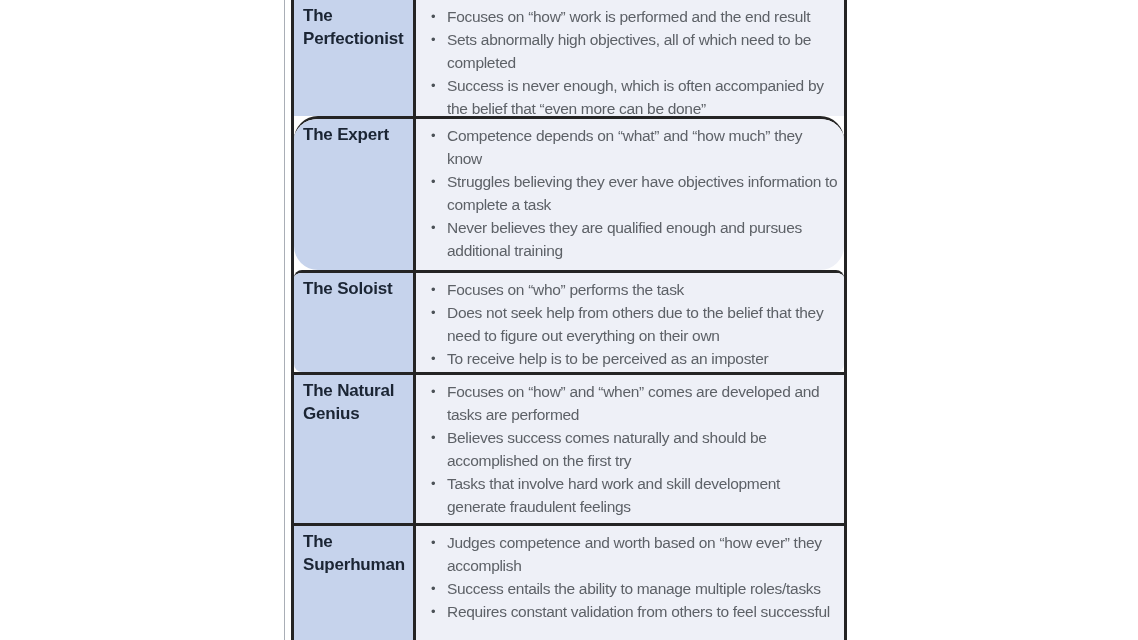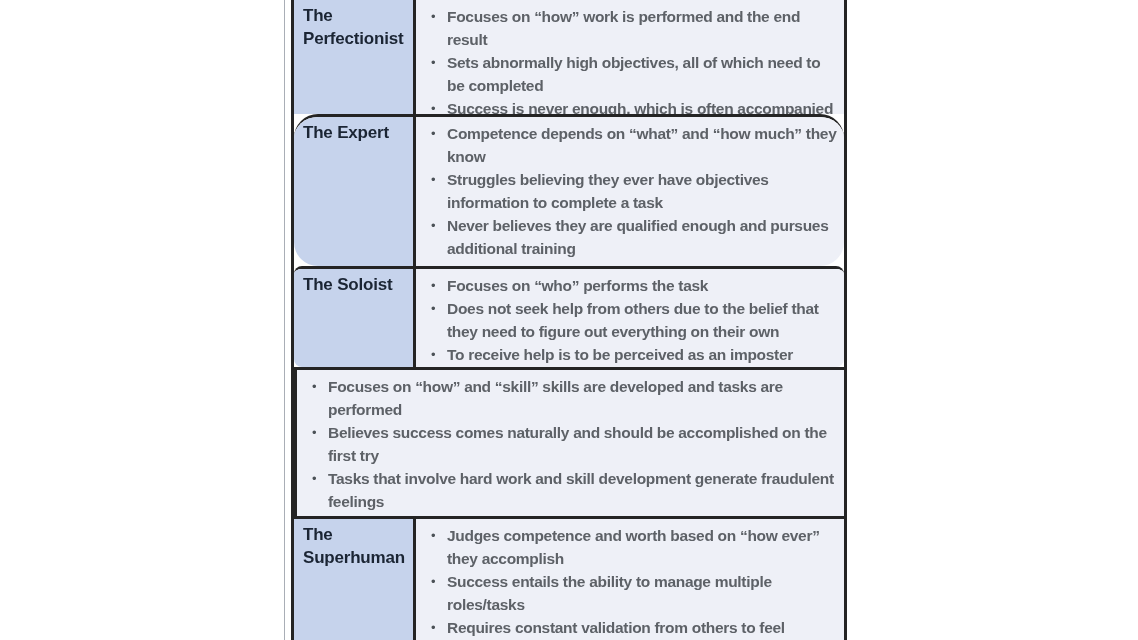--- a/index.html
+++ b/index.html
@@ -78,21 +78,20 @@
     font-size: 13px;
     line-height: 23px;
     color: #4b5157;
   }
   .bt {
     flex: 1 1 auto;
     font-size: 15.5px;
     letter-spacing: -0.3px;
     line-height: 23px;
     color: #5d6167;
-    font-weight: bold;
   }
 </style>
 </head>
 <body>
 
 <div class="canvas">
 
   <div class="edge-line"></div>
 
   <div class="impostor-table">
@@ -151,25 +150,26 @@
           </li>
           <li>
             <span class="dot">•</span>
             <span class="bt">To receive help is to be perceived as an imposter</span>
           </li>
         </ul>
       </div>
     </div>
 
     <div class="row r4">
-      <div class="content-cell">
-        <ul class="bullets">
-          <li>
-            <span class="dot">•</span>
-            <span class="bt">Focuses on “how” and “skill” skills are developed and tasks are performed</span>
+      <div class="label-cell">The Natural Genius</div>
+      <div class="content-cell">
+        <ul class="bullets">
+          <li>
+            <span class="dot">•</span>
+            <span class="bt">Focuses on “how” and “when” comes are developed and tasks are performed</span>
           </li>
           <li>
             <span class="dot">•</span>
             <span class="bt">Believes success comes naturally and should be accomplished on the first try</span>
           </li>
           <li>
             <span class="dot">•</span>
             <span class="bt">Tasks that involve hard work and skill development generate fraudulent feelings</span>
           </li>
         </ul>

